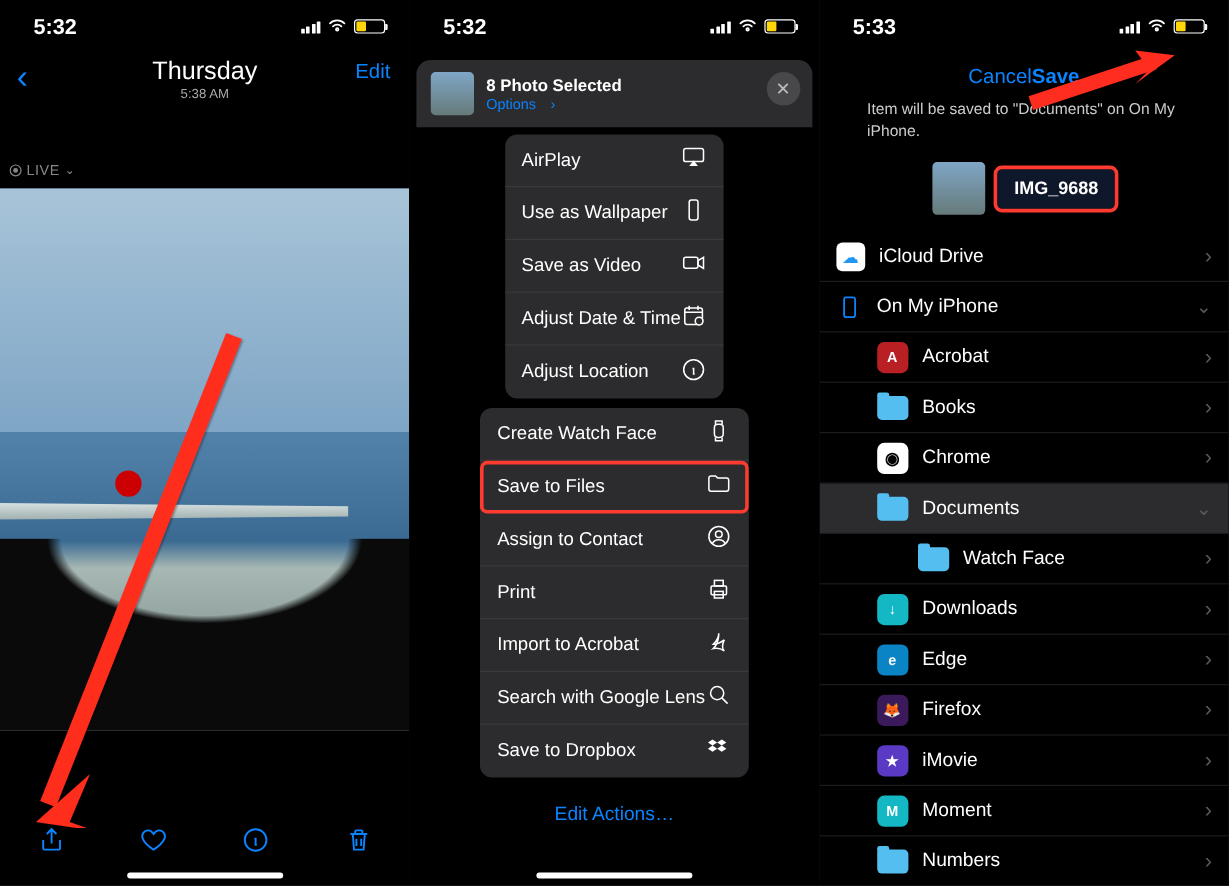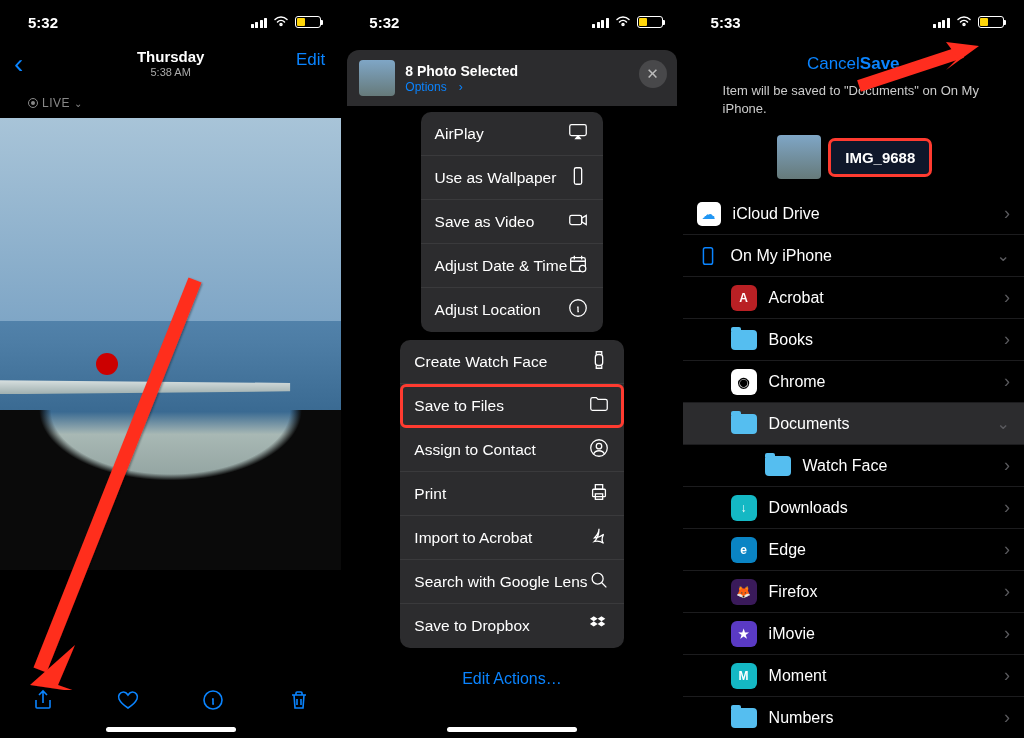--- a/index.html
+++ b/index.html
@@ -1,35 +1,35 @@
 <!DOCTYPE html>
 <html><head>
 <meta charset="utf-8">
 <style>
   * { margin: 0; padding: 0; box-sizing: border-box; }
   body { background: #1a1a1a; font-family: -apple-system, BlinkMacSystemFont, "Segoe UI", Helvetica, Arial, sans-serif; width: 1024px; height: 738px; overflow: hidden; display: flex; }
   .screen { width: 341.3px; height: 738px; background: #000; position: relative; color: #fff; overflow: hidden; }
   .screen:nth-child(2) { width: 341.3px; }
-  .status-bar { height: 44px; display: flex; justify-content: space-between; align-items: center; padding: 0 20px 0 28px; font-size: 15px; font-weight: 600; }
+  .status-bar { height: 44px; display: flex; justify-content: space-between; align-items: center; padding: 0 20px 0 28px; font-size: 18px; font-weight: 600; }
   .status-right { display: flex; align-items: center; gap: 6px; }
   .signal-bars { display: inline-flex; align-items: flex-end; gap: 1.5px; height: 11px; }
   .signal-bars span { width: 3px; background: #fff; border-radius: 0.5px; }
   .signal-bars span:nth-child(1){height:4px;} .signal-bars span:nth-child(2){height:6px;} .signal-bars span:nth-child(3){height:8px;} .signal-bars span:nth-child(4){height:10px;}
   .wifi-icon { font-size: 14px; }
   .battery { width: 26px; height: 12px; border: 1px solid #fff; border-radius: 3px; position: relative; display:inline-flex; align-items:center; }
   .battery::after { content: ''; position: absolute; right: -3px; top: 3px; width: 2px; height: 5px; background: #fff; border-radius: 0 1px 1px 0; }
   .battery-fill { width: 8px; height: 8px; background: #ffd60a; margin-left: 1px; border-radius: 1px; }
 
   
   .photo-header { display: flex; flex-direction: column; align-items: center; padding: 4px 0 10px; position: relative; }
   .back-chevron { position: absolute; left: 14px; top: 4px; color: #0a84ff; font-size: 28px; font-weight:300; }
   .edit-btn { position: absolute; right: 16px; top: 6px; color: #0a84ff; font-size: 17px; }
-  .day-label { font-size: 15px; font-weight: 700; }
+  .day-label { font-size: 21px; font-weight: 400; }
   .time-sub { font-size: 11px; color: #aaa; margin-top: 1px; }
-  .live-row { padding: 8px 28px; display:flex; align-items:center; gap:4px; color:#888; font-size:12px; letter-spacing:0.5px; }
+  .live-row { padding: 8px 8px; display:flex; align-items:center; gap:4px; color:#888; font-size:12px; letter-spacing:0.5px;margin-top:32px; }
   .live-dot { width:10px; height:10px; border:1.5px solid #888; border-radius:50%; display:inline-flex; align-items:center; justify-content:center; }
   .live-dot::after{content:''; width:4px; height:4px; background:#888; border-radius:50%;}
   .photo-viewport { width: 100%; height: 452px; background: linear-gradient(180deg, #6a9bc4 0%, #5e8fb8 30%, #4d7da5 50%, #3a6a92 65%, #a8b8b4 70%, #667a7a 100%); position: relative; overflow: hidden; }
   .photo-viewport::before { content:''; position:absolute; top:0; left:0; right:0; height:45%; background: linear-gradient(180deg, #a8c4d8 0%, #7fa6c6 100%); }
   .wing { position:absolute; top:58%; left:0; width:100%; height:14px; background: linear-gradient(180deg,#d8e0e0,#a0b0b0); clip-path: polygon(0 0, 85% 20%, 85% 80%, 0 100%); }
   .taildot { position:absolute; top:52%; left:28%; width:22px; height:22px; background:#c00; border-radius:50%; }
   .window-frame { position:absolute; bottom:0; left:0; right:0; height:160px; background: radial-gradient(ellipse 70% 80% at 50% 0%, transparent 50%, #0a0a0a 55%); }
   .bottom-toolbar { position:absolute; bottom:10px; left:0; right:0; height:56px; display:flex; justify-content:space-around; align-items:center; color:#0a84ff; }
   .tb-icon { width:28px; height:28px; display:flex; align-items:center; justify-content:center; }
   .tb-icon svg { width:24px; height:24px; stroke:#0a84ff; fill:none; stroke-width:1.6; }

